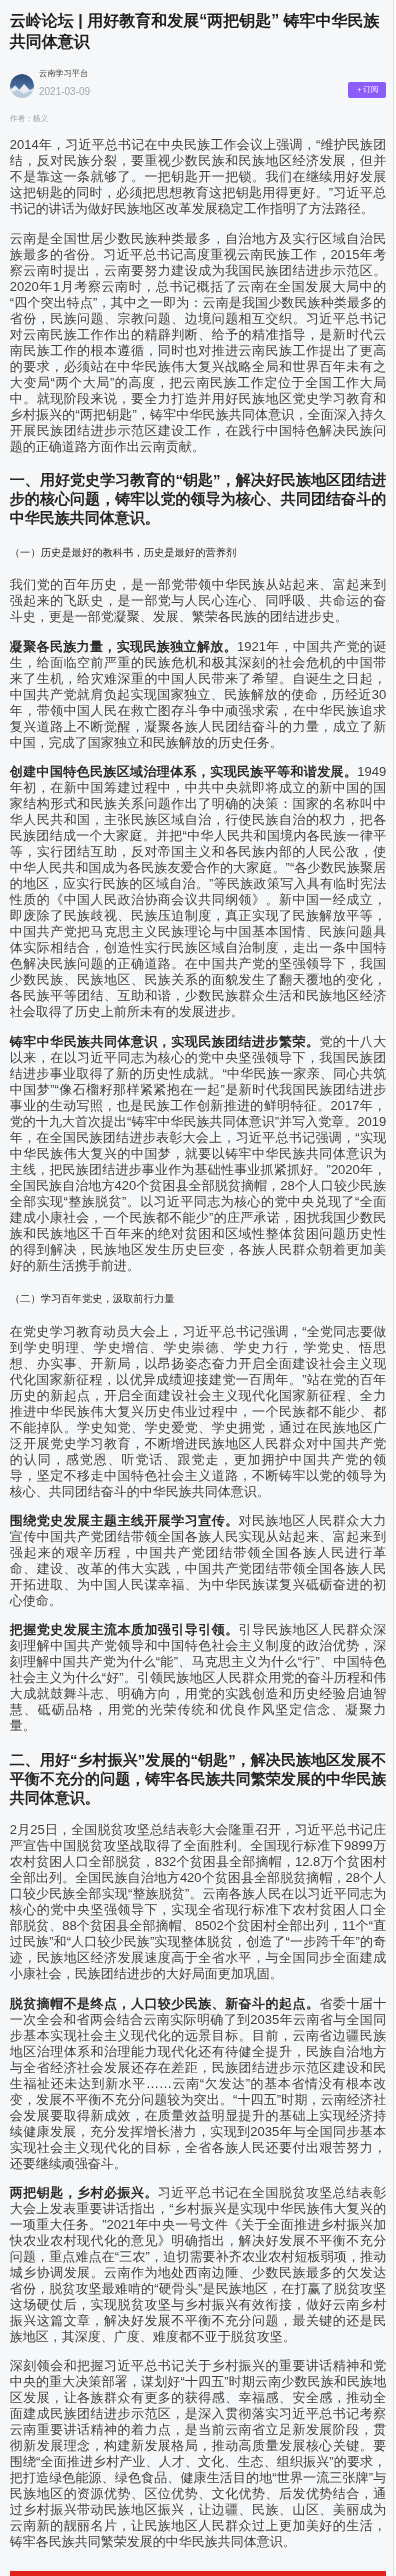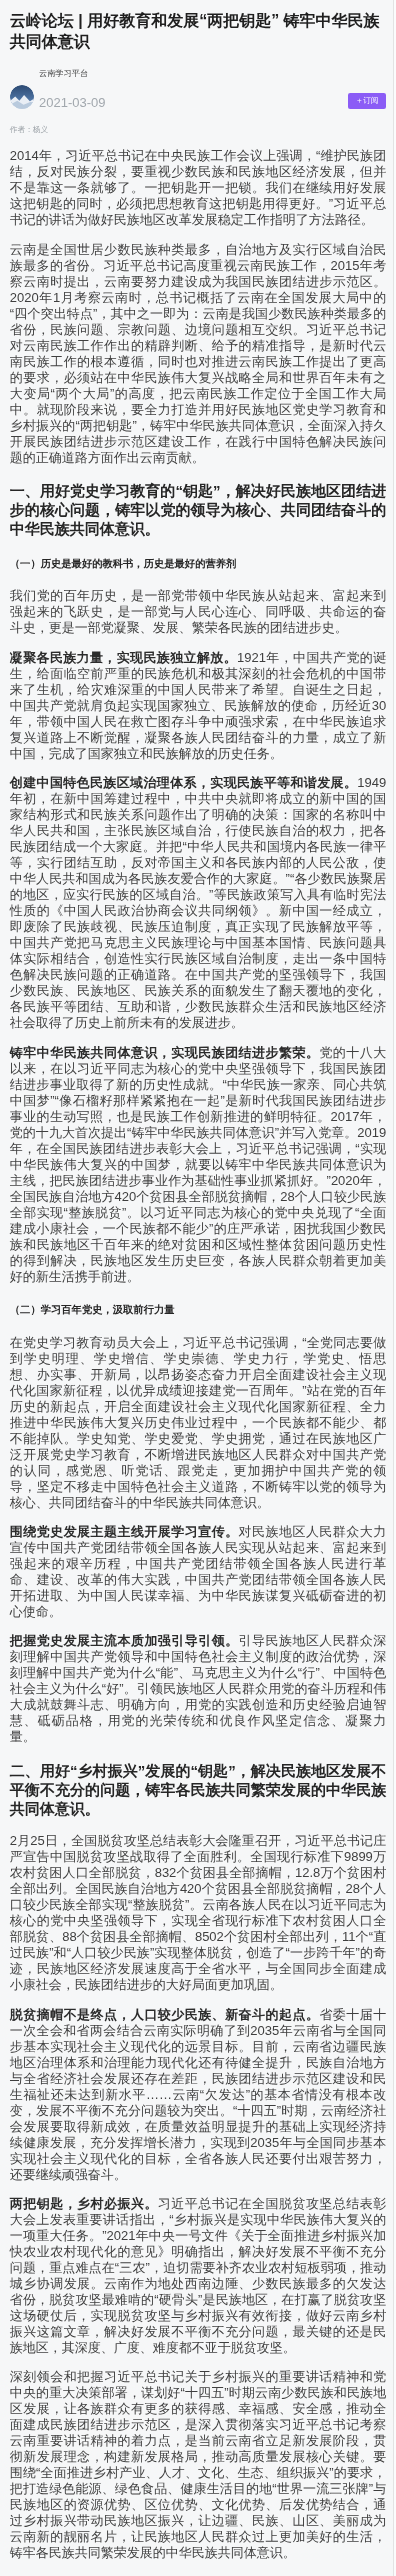--- a/index.html
+++ b/index.html
@@ -24,21 +24,21 @@
     margin-top:15.5px;
     display:flex;
     align-items:flex-end;
   }
   .avatar {
     width:24px; height:24px; border-radius:50%;
     overflow:hidden; flex:0 0 24px;
   }
   .meta-texts { margin-left:5.2px; flex:1 1 auto; }
   .source-name { font-size:8.2px; color:#3d3d3d; line-height:11.3px; }
-  .pub-date { font-size:13px; color:#a2a8ae; line-height:10.3px; margin-top:19px; }
+  .pub-date { font-size:10px; color:#a2a8ae; line-height:10.3px; margin-top:8px; }
   .subscribe-btn {
     background:#8b5cf6; color:#ffffff;
     font-size:7.7px; line-height:7.7px;
     padding:4.1px 7.7px; border:none; border-radius:2.1px;
     cursor:pointer; flex:0 0 auto;
   }
 
   .author-line { margin-top:16.5px; font-size:7.7px; color:#9aa0a6; }
 
   .article-body { margin-top:2.1px; }
@@ -46,21 +46,21 @@
     font-size:13px; line-height:16px; color:#3f3f3f;
     text-align:justify; margin:13.4px 0;
   }
   .article-body p b { color:#2c2c2c; }
   .article-body h2 {
     font-size:15px; line-height:19px; color:#262626;
     font-weight:700; margin:15.5px 0; text-align:justify;
   }
   .article-body h3 {
     font-size:10.3px; line-height:19px; color:#262626;
-    font-weight:700; margin:15.5px 0;
+    font-weight:400; margin:15.5px 0;
   }
 
   
   .promo-banner {
     margin:20.6px 0 0;
     height:151px;
     background:#e2231a;
     display:flex; align-items:center;
     position:relative;
   }

